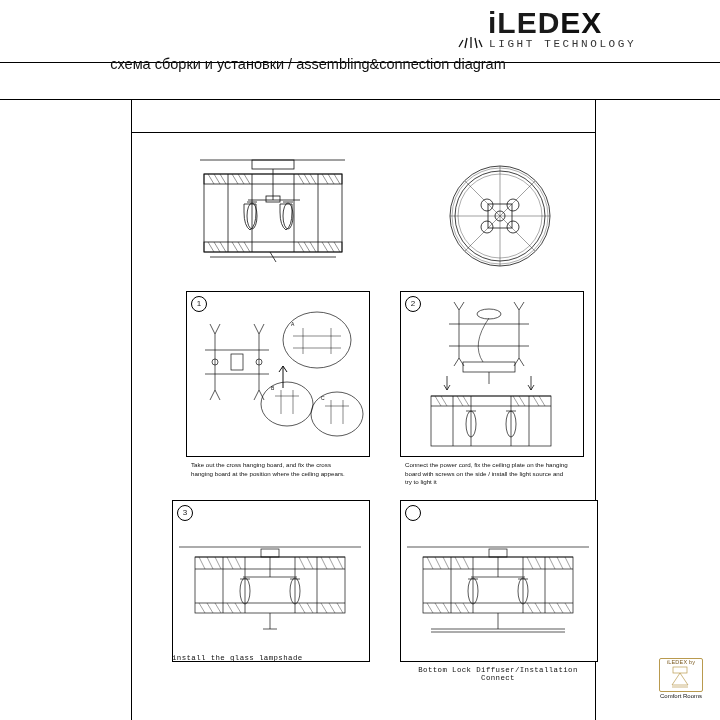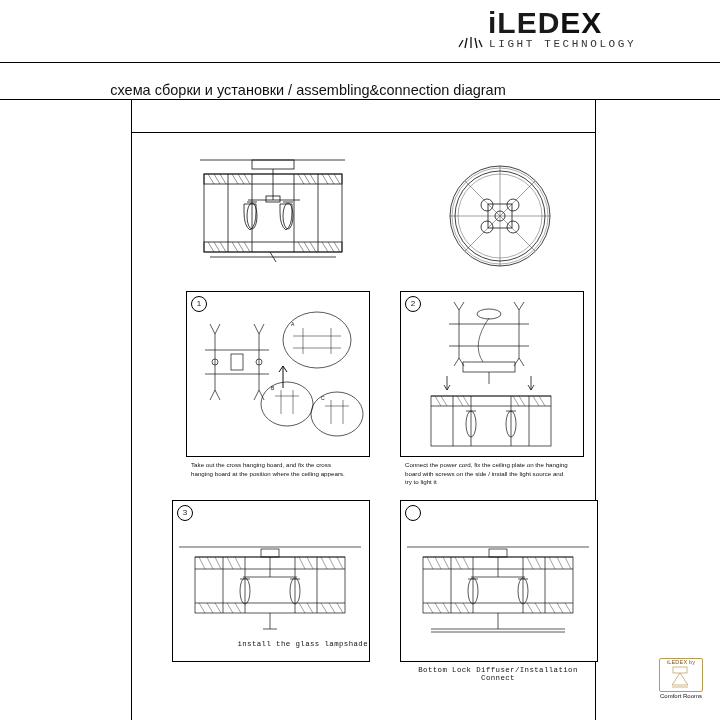--- a/index.html
+++ b/index.html
@@ -30,21 +30,21 @@
     position:absolute;left:489px;top:38px;
     font-size:11px;letter-spacing:2.6px;color:#333;font-family:Liberation Mono, monospace;
   }
   .bulb-rays{position:absolute;left:456px;top:33px;width:28px;height:16px;}
 
   
   .hr-top{
     position:absolute;left:0;top:62px;width:720px;height:1px;background:#000;
   }
   .subtitle{
-    position:absolute;left:0;top:82px;width:616px;text-align:center;
+    position:absolute;left:0;top:56px;width:616px;text-align:center;
     font-size:14.5px;color:#111;
   }
   .hr-2{
     position:absolute;left:0;top:99px;width:720px;height:1px;background:#000;
   }
 
   
   .side-rule-l{position:absolute;left:131px;top:99px;width:1px;height:621px;background:#000;}
   .side-rule-r{position:absolute;left:595px;top:99px;width:1px;height:621px;background:#000;}
 
@@ -345,21 +345,21 @@
         <ellipse cx="72" cy="90" rx="5" ry="13"></ellipse>
         <ellipse cx="122" cy="90" rx="5" ry="13"></ellipse>
         <line x1="67" y1="78" x2="77" y2="78"></line>
         <line x1="117" y1="78" x2="127" y2="78"></line>
         <line x1="97" y1="112" x2="97" y2="128"></line>
         <line x1="90" y1="128" x2="104" y2="128"></line>
       </g>
     </svg>
   </div>
   <div class="stepnum" style="left:177px;top:505px;">3</div>
-  <div class="mono-cap" style="left:172px;top:640px;width:196px;text-align:right;">install the glass lampshade</div>
+  <div class="mono-cap" style="left:172px;top:654px;width:196px;text-align:left;">install the glass lampshade</div>
 
   <div class="box" style="left:400px;top:500px;width:196px;height:160px;">
     <svg width="194" height="158" viewBox="0 0 194 158">
       <g stroke="#111" fill="none" stroke-width="0.7">
         <line x1="6" y1="46" x2="188" y2="46"></line>
         <rect x="22" y="56" width="150" height="56"></rect>
         <line x1="22" y1="56" x2="172" y2="56"></line>
         <line x1="22" y1="68" x2="172" y2="68"></line>
         <line x1="22" y1="102" x2="172" y2="102"></line>
         <line x1="50" y1="56" x2="50" y2="112"></line>

